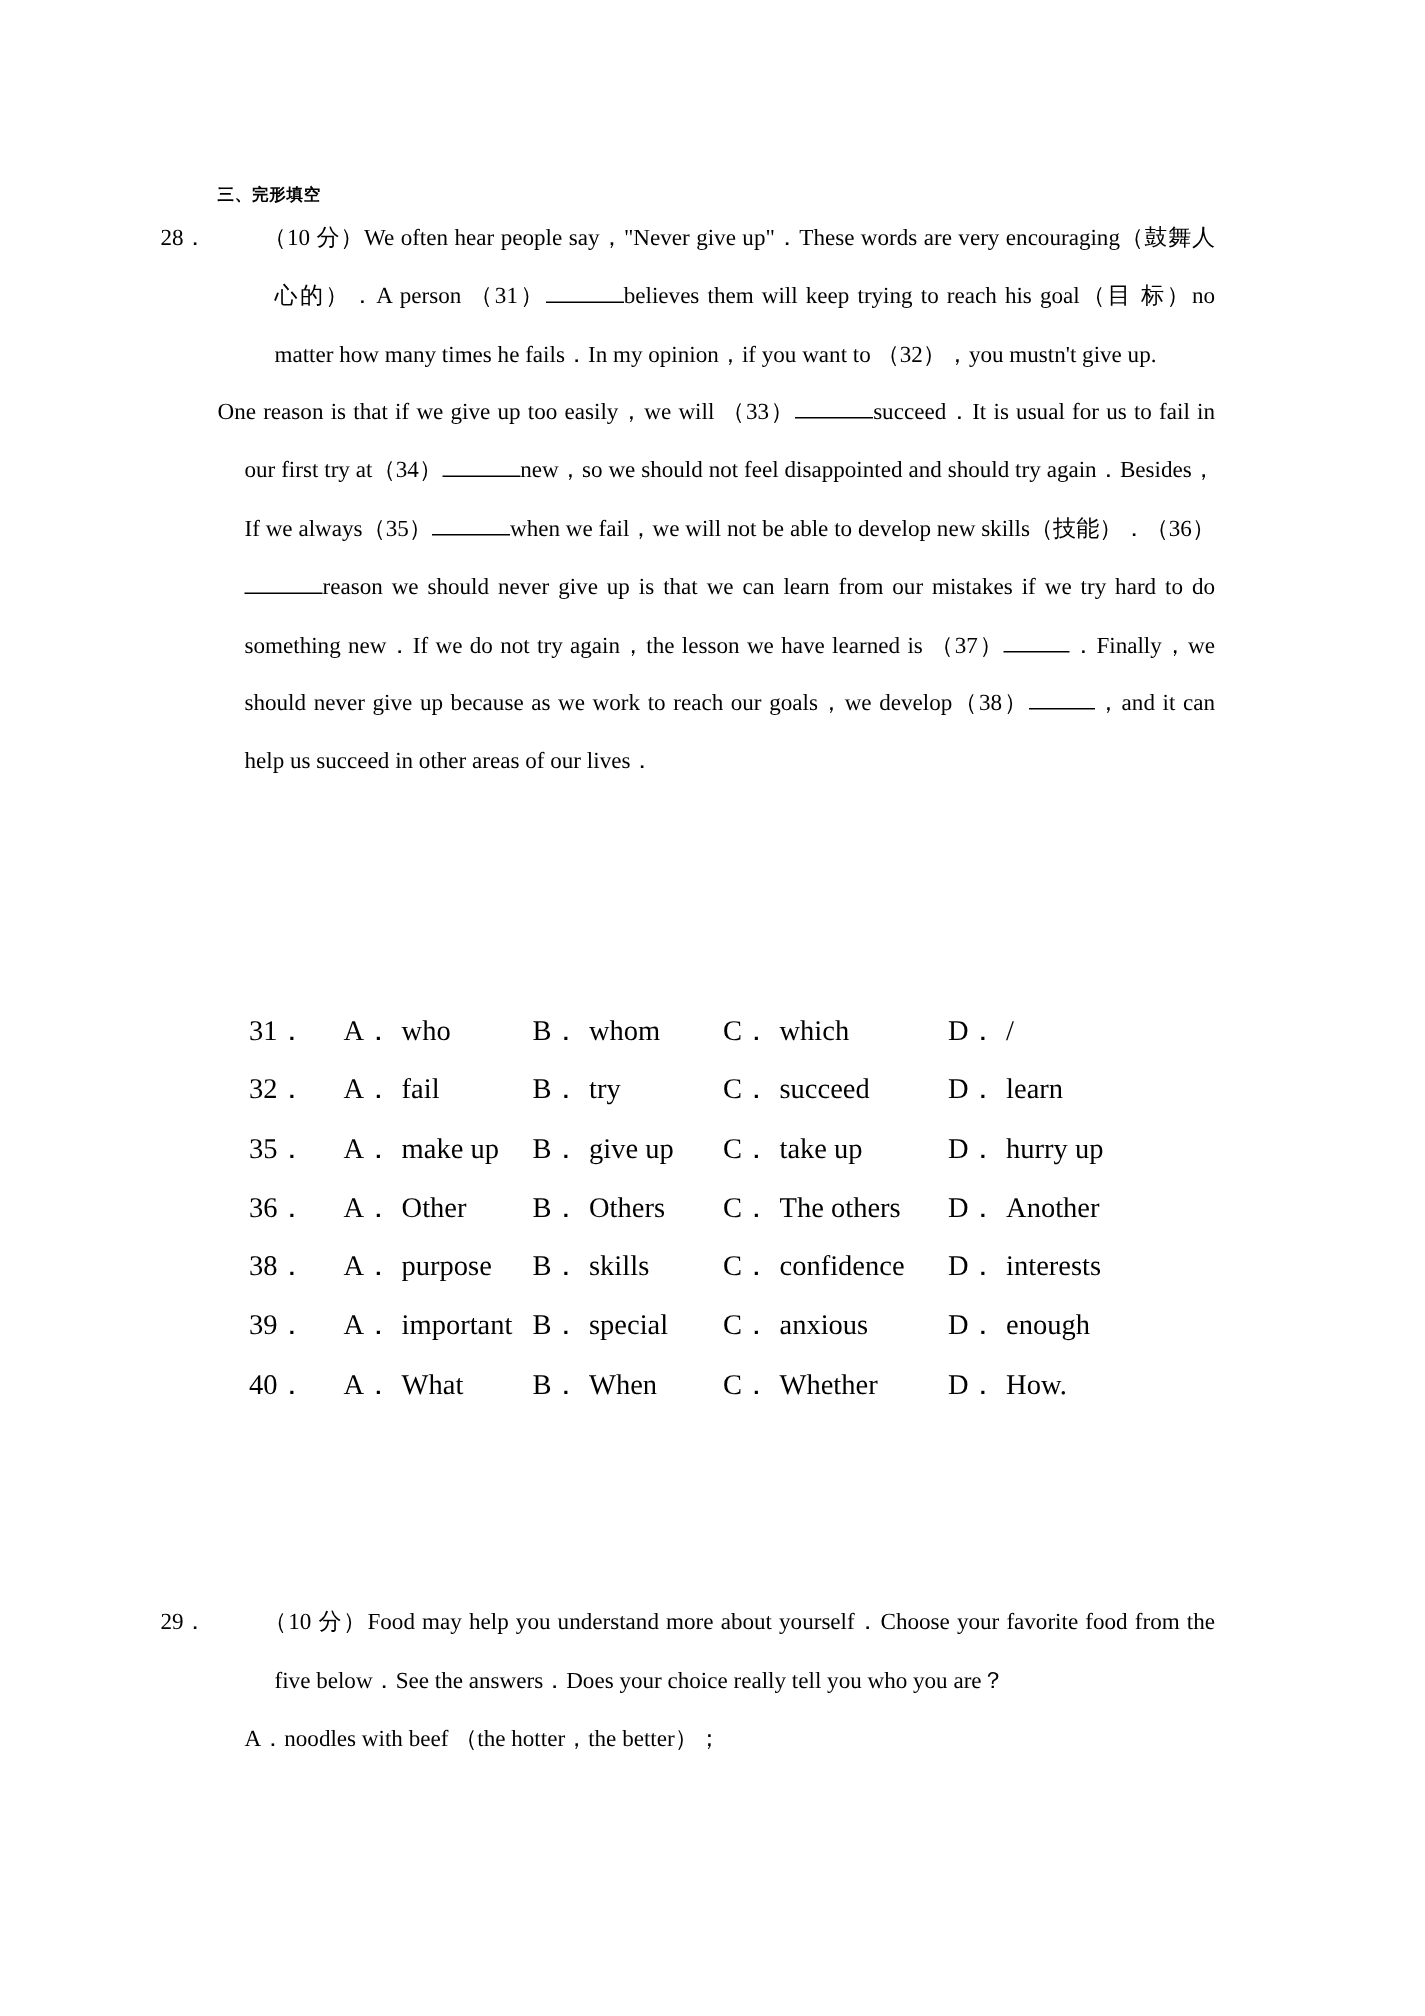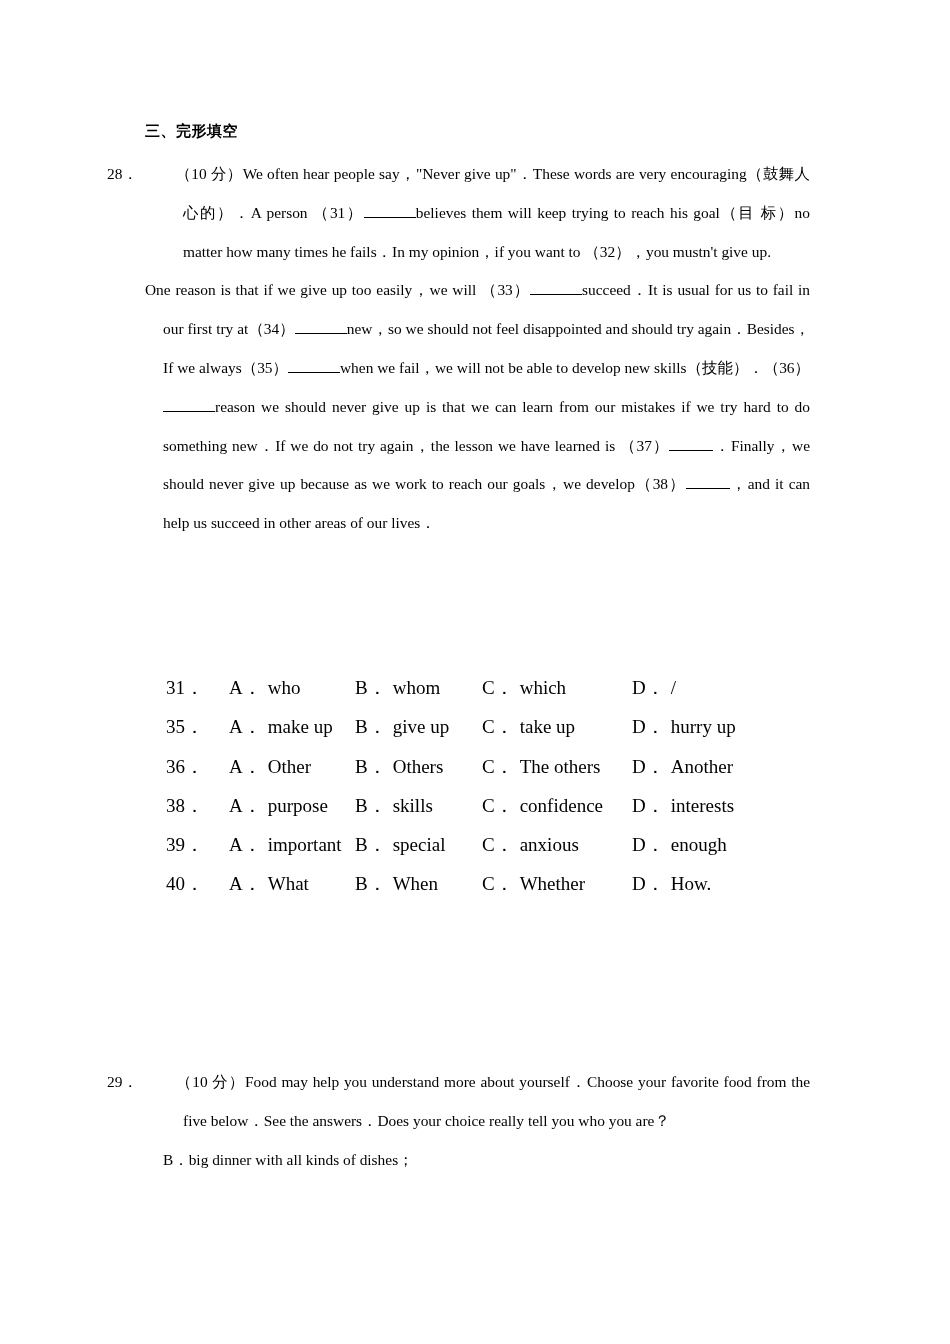--- a/index.html
+++ b/index.html
@@ -23,32 +23,32 @@
     height: 1344px;
   }
 
   
   .section-heading {
     position: absolute;
     left: 145px;
     top: 122px;
     font-family: "DejaVu Sans", "Liberation Sans", sans-serif;
     font-weight: bold;
-    font-size: 15px;
+    font-size: 11px;
     letter-spacing: 0.5px;
     white-space: nowrap;
   }
 
   
   .question {
     position: absolute;
     left: 145px;
     width: 665px;
   }
-  #q28 { top: 155px; }
+  #q28 { top: 140px; }
   #q29 { top: 1063px; }
 
   .para {
     margin: 0;
     font-size: 15.4px;
     line-height: 38.8px;
     text-align: justify;
     text-justify: inter-word;
   }
   
@@ -134,20 +134,27 @@
   <div class="choices">
 
     <div class="choice-row">
       <span class="c-num">31．</span>
       <span class="c-a"><span class="opt-letter">A．</span><span>who</span></span>
       <span class="c-b"><span class="opt-letter">B．</span><span>whom</span></span>
       <span class="c-c"><span class="opt-letter">C．</span><span>which</span></span>
       <span class="c-d"><span class="opt-letter">D．</span><span>/</span></span>
     </div>
 
+    <div class="choice-row">
+      <span class="c-num">32．</span>
+      <span class="c-a"><span class="opt-letter">A．</span><span>fail</span></span>
+      <span class="c-b"><span class="opt-letter">B．</span><span>try</span></span>
+      <span class="c-c"><span class="opt-letter">C．</span><span>succeed</span></span>
+      <span class="c-d"><span class="opt-letter">D．</span><span>learn</span></span>
+    </div>
 
 
 
     <div class="choice-row">
       <span class="c-num">35．</span>
       <span class="c-a"><span class="opt-letter">A．</span><span>make up</span></span>
       <span class="c-b"><span class="opt-letter">B．</span><span>give up</span></span>
       <span class="c-c"><span class="opt-letter">C．</span><span>take up</span></span>
       <span class="c-d"><span class="opt-letter">D．</span><span>hurry up</span></span>
     </div>
@@ -184,16 +191,16 @@
       <span class="c-c"><span class="opt-letter">C．</span><span>Whether</span></span>
       <span class="c-d"><span class="opt-letter">D．</span><span>How.</span></span>
     </div>
 
   </div>
 
   <div class="question" id="q29">
     <p class="para numbered">
       <span class="qnum">29．</span><span class="marks">（10 分）</span><span>Food may help you understand more about yourself．Choose your favorite food from the five below．See the answers．Does your choice really tell you who you are？</span>
     </p>
-    <p class="sub-item">B．big dinner with all kinds of dishes；</p>
+    <p class="sub-item">A．noodles with beef （the hotter，the better）；</p>
   </div>
 
 </div>
 
 </body></html>

